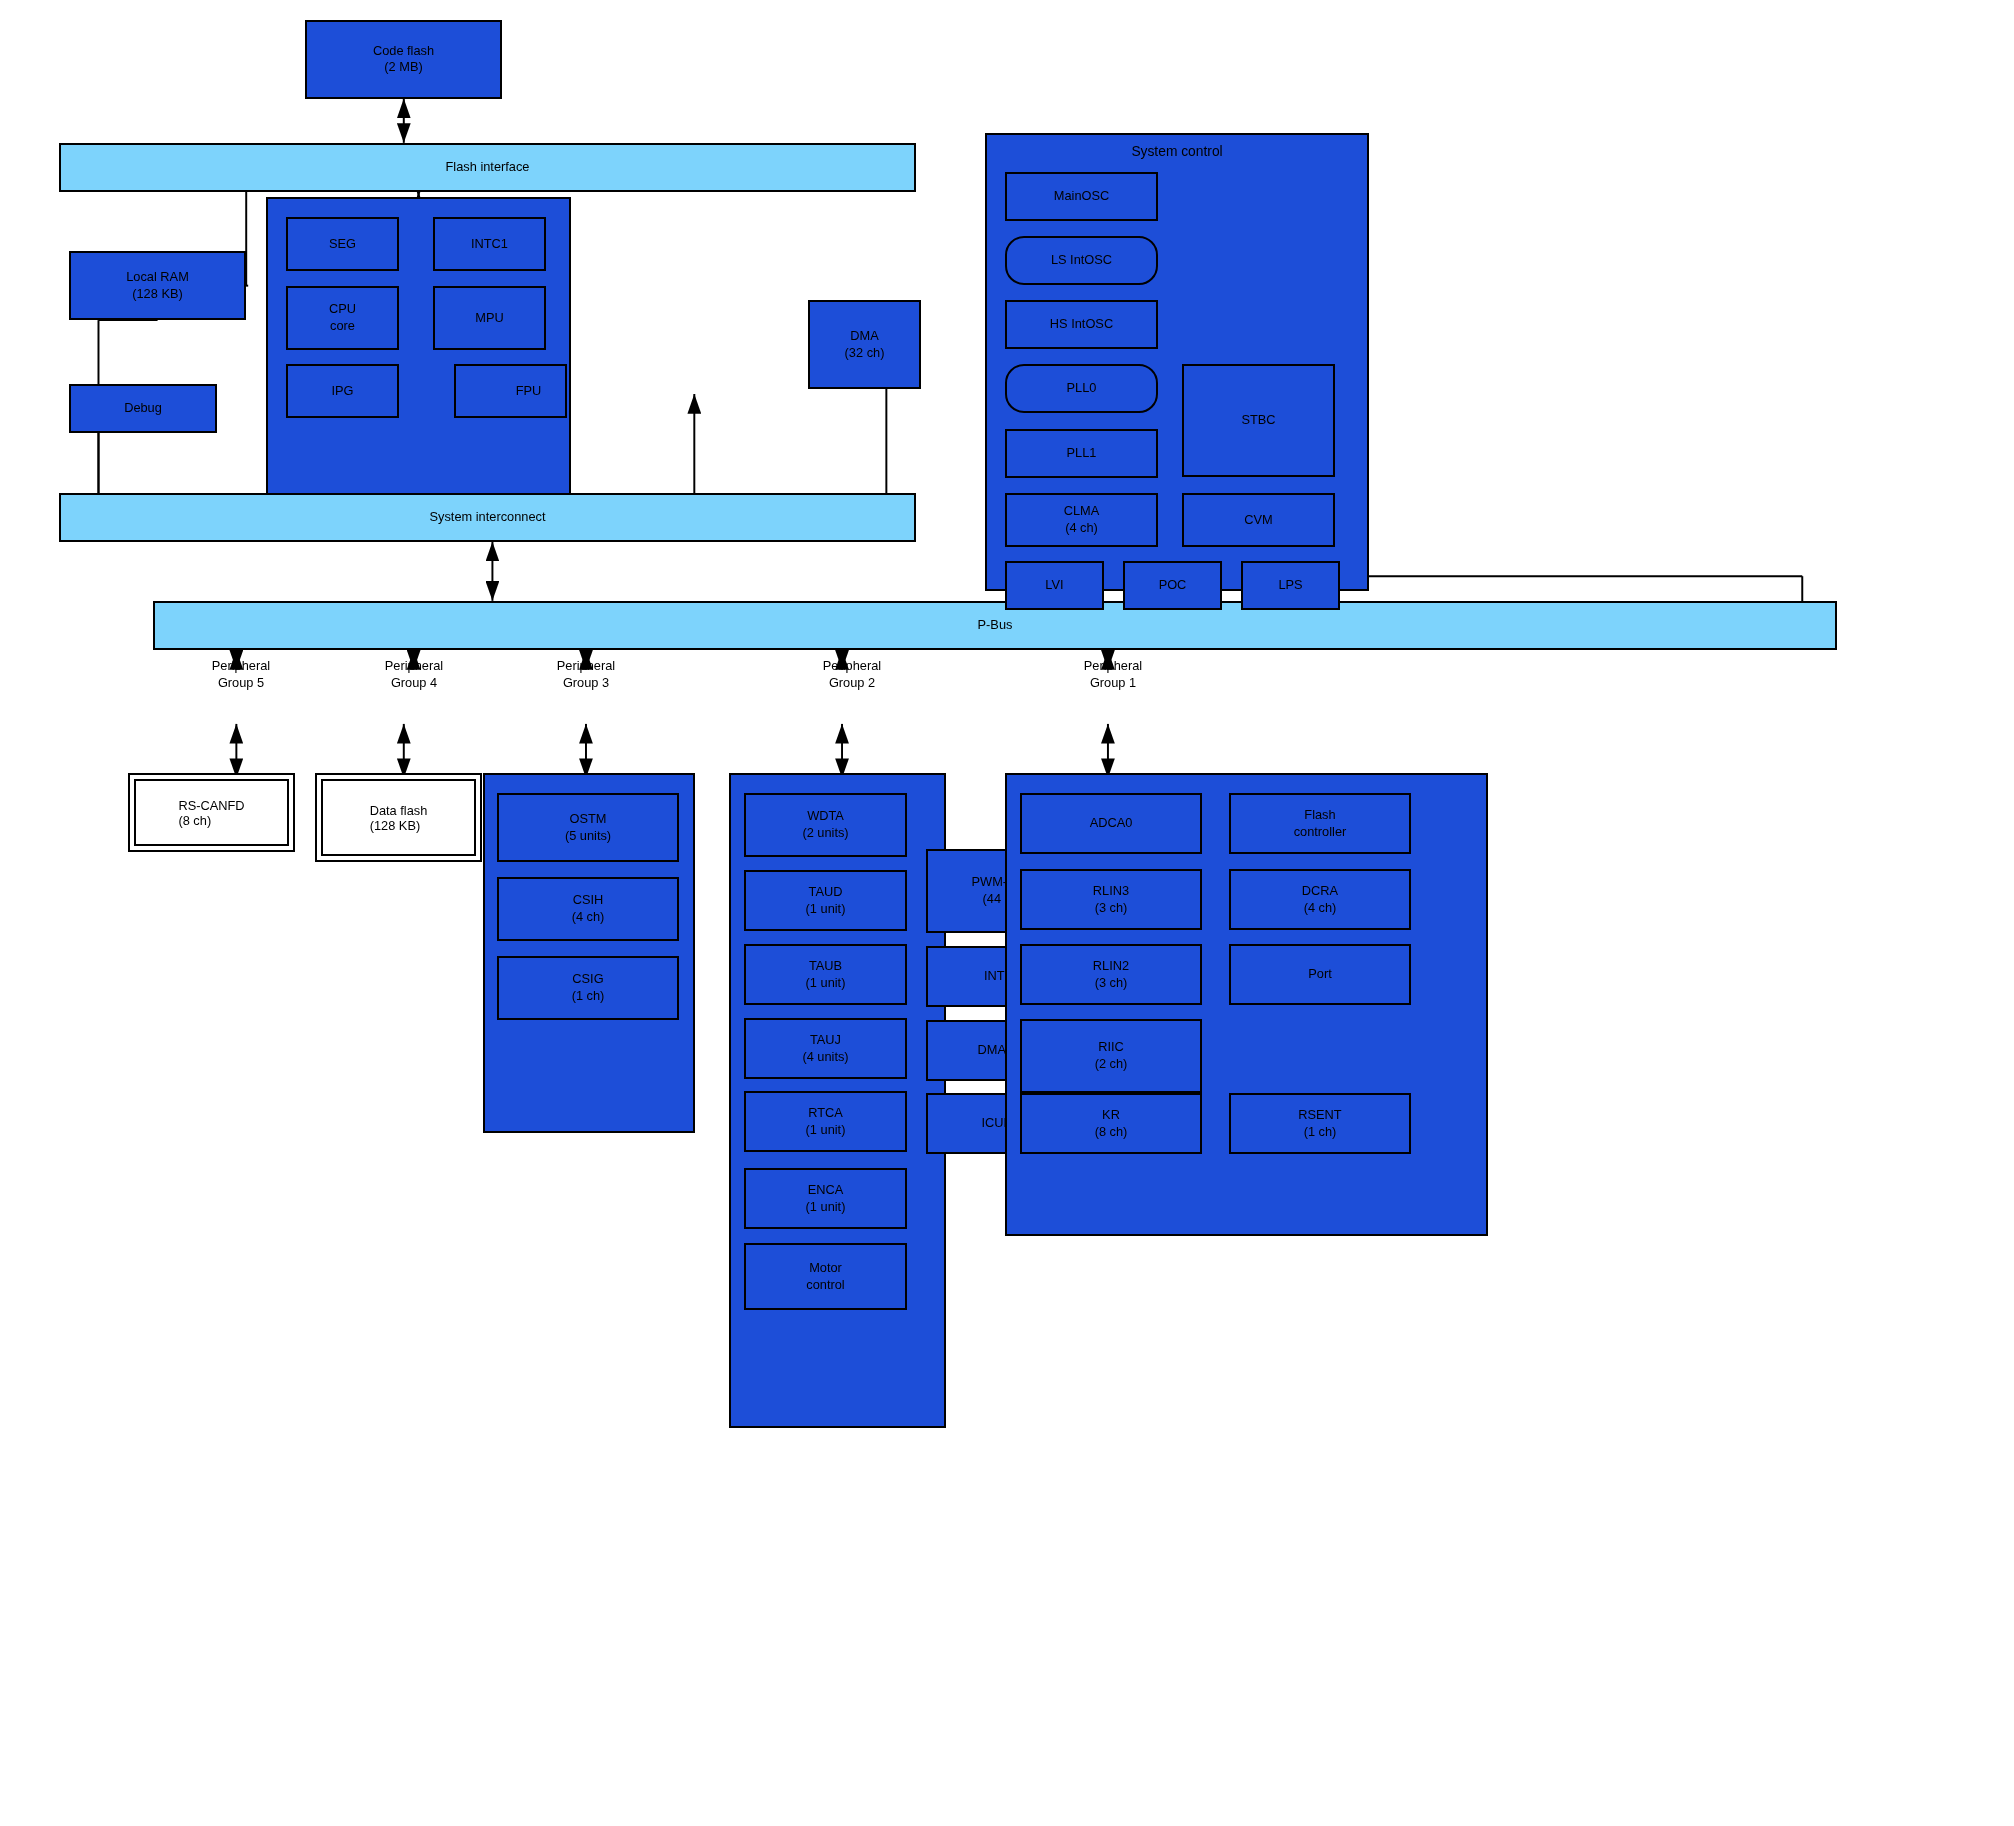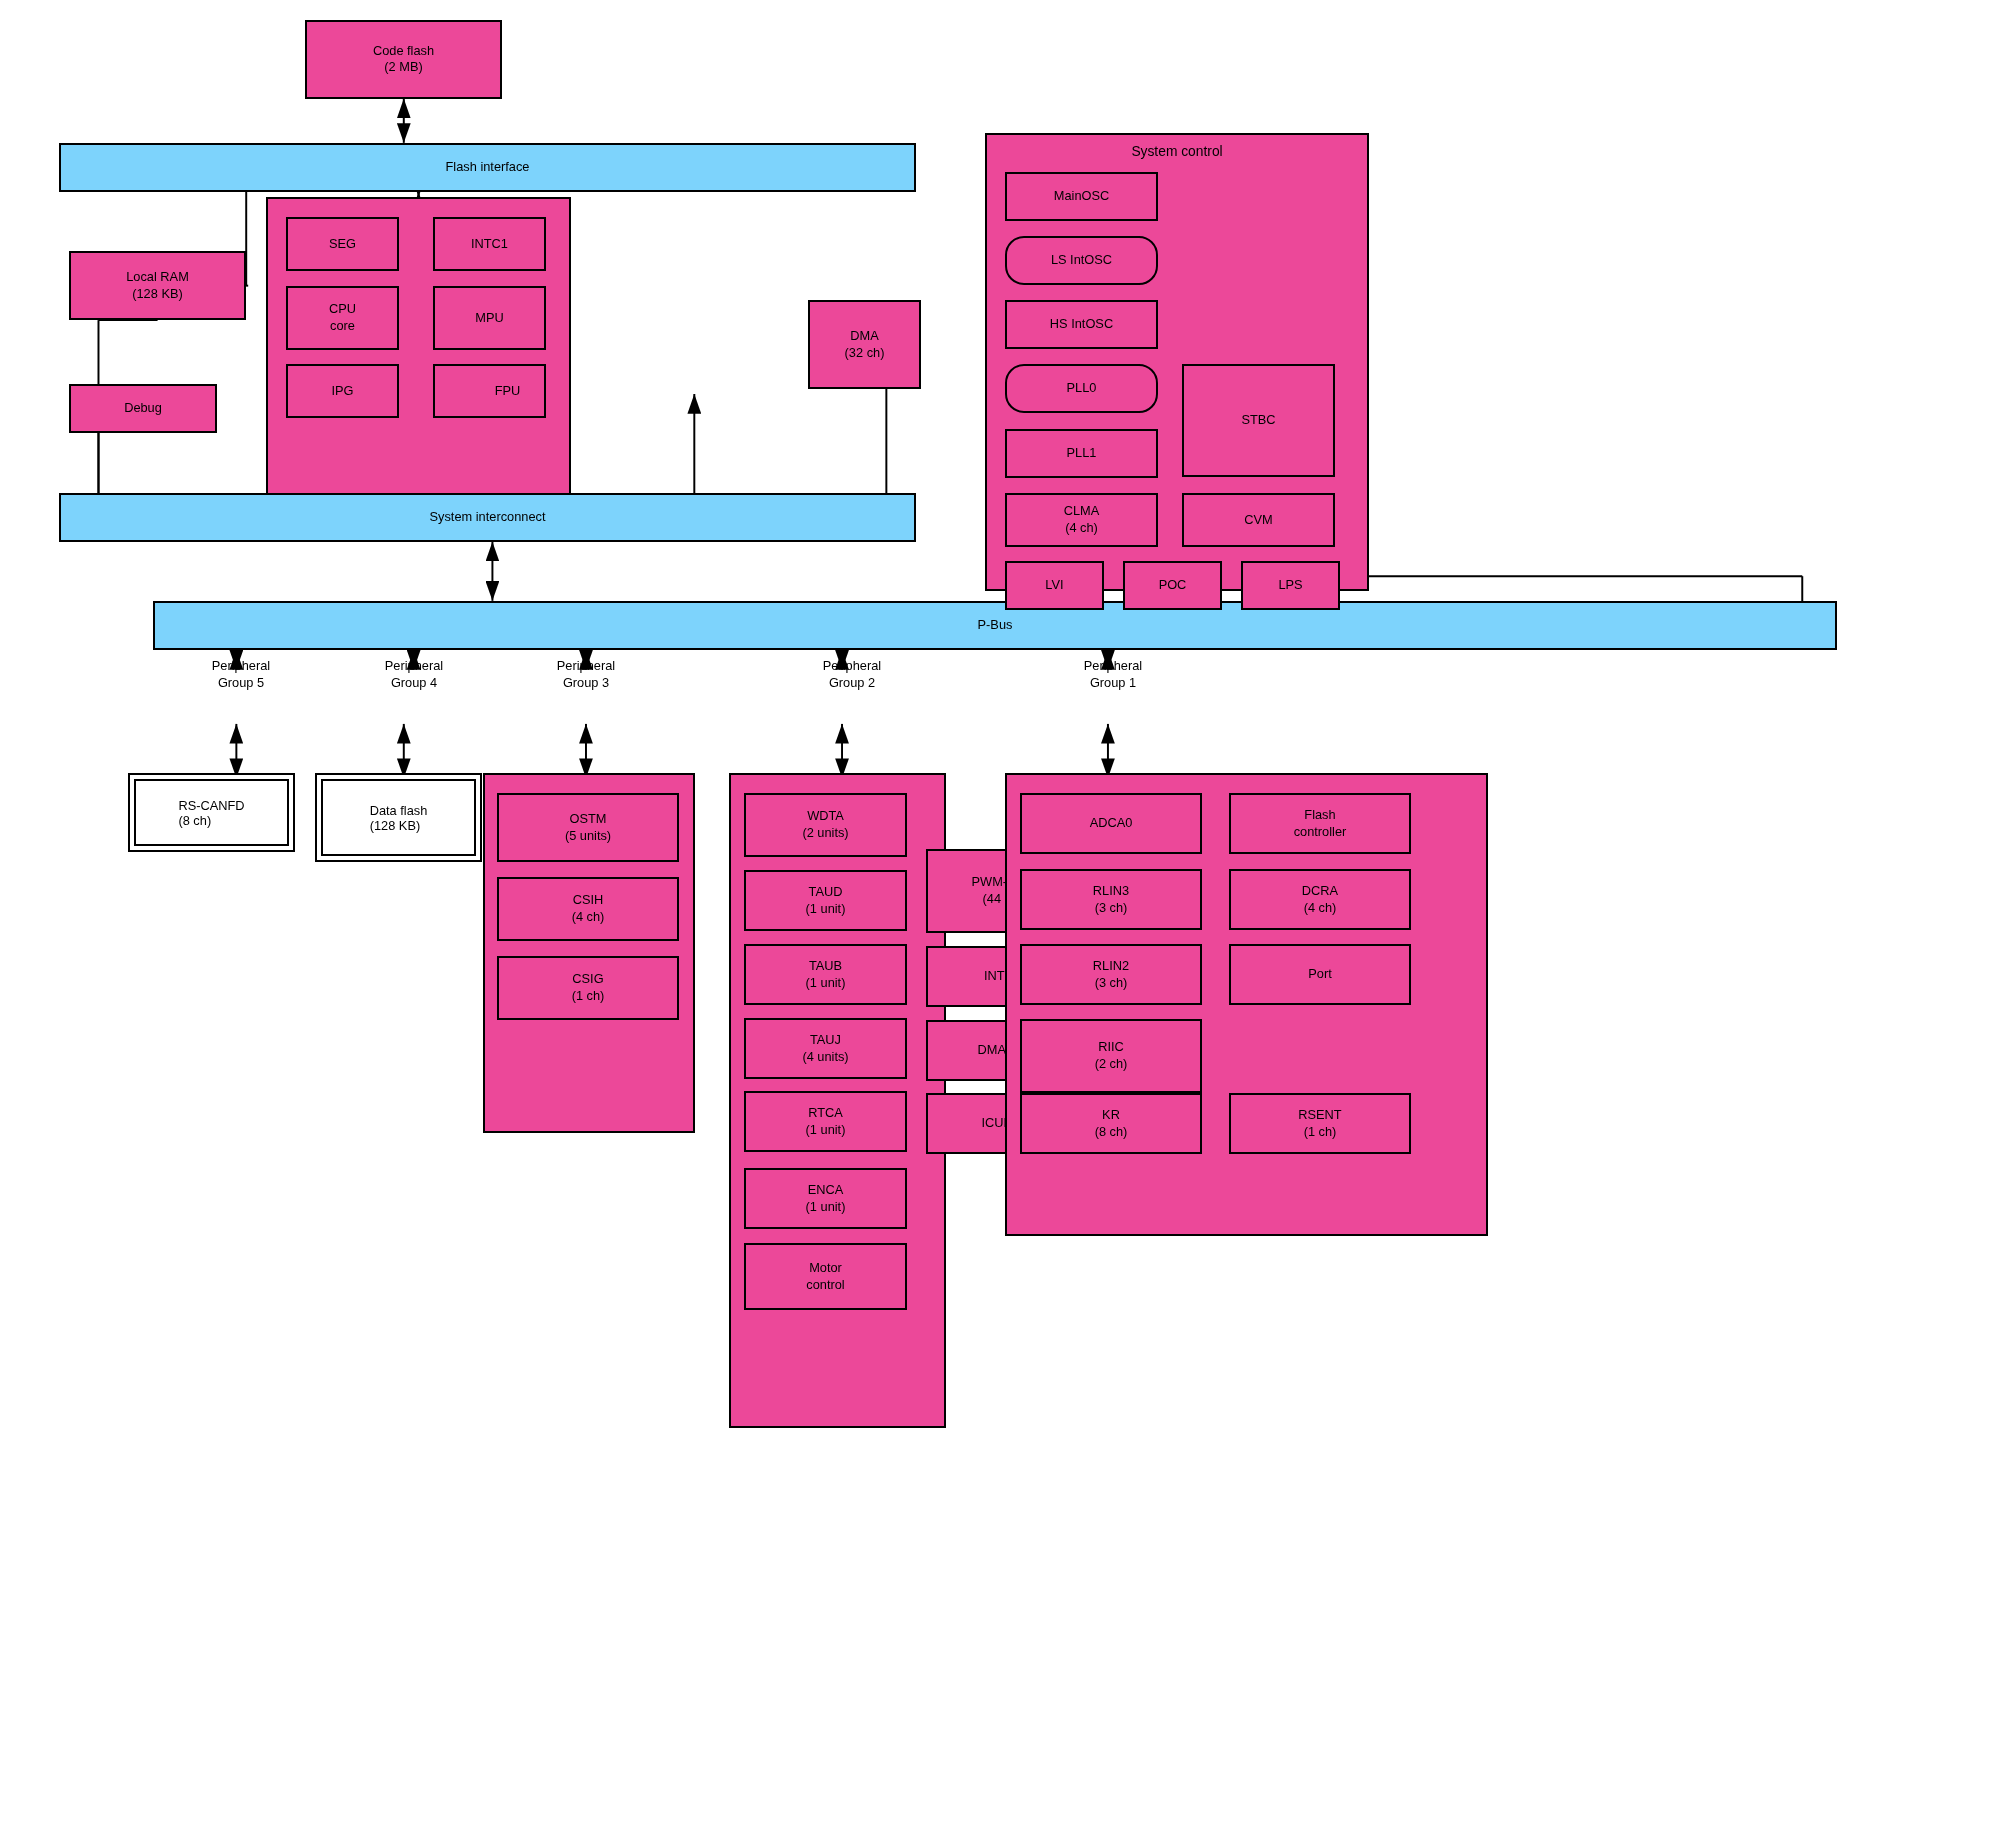--- a/index.html
+++ b/index.html
@@ -14,21 +14,21 @@
     }
     .diagram {
       position: absolute;
       top: 0; left: 0;
       width: 2014px;
       height: 1826px;
     }
     .box {
       position: absolute;
       border: 2px solid #000;
-      background: #ec4899;
+      background: #1d4ed8;
       text-align: center;
       display: flex;
       align-items: center;
       justify-content: center;
       flex-direction: column;
       line-height: 1.3;
     }
     .box-gray {
       background: #7dd3fc;
     }
@@ -141,21 +141,21 @@
   </div>
 
   <div class="box" style="left:433px; top:286px; width:113px; height:64px;">
     <span>MPU</span>
   </div>
 
   <div class="box" style="left:286px; top:364px; width:113px; height:54px;">
     <span>IPG</span>
   </div>
 
-  <div class="box" style="left:433px; top:364px; width:113px; height:54px;padding-left:36px;">
+  <div class="box" style="left:454px; top:364px; width:113px; height:54px;padding-left:36px;">
     <span>FPU</span>
   </div>
 
 
   <div class="box" style="left:808px; top:300px; width:113px; height:89px;">
     <span>DMA<br>(32 ch)</span>
   </div>
 
   <div class="box box-gray" style="left:59px; top:493px; width:857px; height:49px;">
     <span>System interconnect</span>

